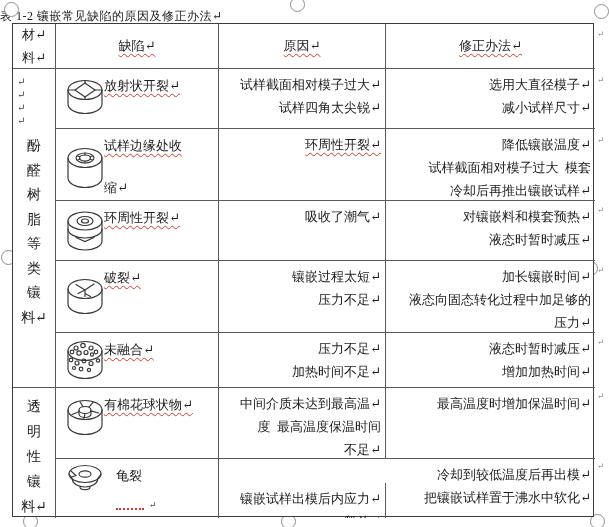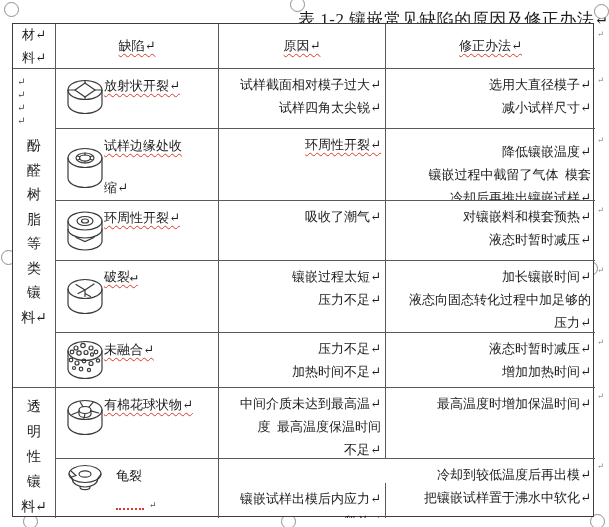--- a/index.html
+++ b/index.html
@@ -3,21 +3,21 @@
 <meta charset="utf-8">
 <style>
   html,body{margin:0;padding:0;}
   .page{
     position:relative; width:609px; height:527px; background:#ffffff;
     font-family:"Liberation Serif","DejaVu Serif",serif;
     color:#1c1c1c; overflow:hidden;
   }
   .title{
     position:absolute; left:0; top:8px; width:100%;
-    text-align:right; font-size:17px; letter-spacing:.5px;
+    text-align:left; font-size:12px; letter-spacing:.5px;
   }
   
   .circ{ position:absolute; width:13px; height:13px; border:1px solid #8f8f8f;
          border-radius:50%; background:#fff; }
   
   .tbl{
     position:absolute; left:12px; top:23px; width:582px; height:494px;
     display:grid; grid-template-columns:43px 163px 167px 209px;
     grid-template-rows:45px 60px 72px 60px 72px 55px 71px 59px;
     border:1.5px solid #3c3c3c; box-sizing:border-box; background:#fff;
@@ -150,23 +150,23 @@
         </svg>
       </span>
       <div class="dl">
         <div class="ln sq">试样边缘处收</div>
         <div class="ln gap2">缩↵</div>
       </div>
     </div>
     <div class="c tx" style="grid-column:3;grid-row:3;">
       <div class="ln sq">环周性开裂↵</div>
     </div>
-    <div class="c tx last-col" style="grid-column:4;grid-row:3;margin-top:7px;">
+    <div class="c tx last-col" style="grid-column:4;grid-row:3;">
       <div class="ln">降低镶嵌温度↵</div>
-      <div class="ln">镶嵌过程中截留了气体  模套</div>
+      <div class="ln">试样截面相对模子过大  模套</div>
       <div class="ln">冷却后再推出镶嵌试样↵</div>
     </div>
 
     <div class="c defect" style="grid-column:2;grid-row:4;">
       <span class="icon">
         <svg width="46" height="46" viewBox="0 0 46 46">
           <ellipse cx="22" cy="11" rx="17" ry="9"></ellipse>
           <path d="M5,11 L5,31 A17,9 0 0 0 39,31 L39,11"></path>
           <ellipse cx="22" cy="11" rx="8" ry="4.5"></ellipse>
           <ellipse cx="22" cy="11" rx="3.5" ry="2"></ellipse>
@@ -179,21 +179,21 @@
       </div>
     </div>
     <div class="c tx" style="grid-column:3;grid-row:4;">
       <div class="ln">吸收了潮气↵</div>
     </div>
     <div class="c tx last-col" style="grid-column:4;grid-row:4;">
       <div class="ln">对镶嵌料和模套预热↵</div>
       <div class="ln">液态时暂时减压↵</div>
     </div>
 
-    <div class="c defect" style="grid-column:2;grid-row:5;font-family:Liberation Mono, monospace;">
+    <div class="c defect" style="grid-column:2;grid-row:5;">
       <span class="icon" style="top:16px;">
         <svg width="46" height="44" viewBox="0 0 46 44">
           <ellipse cx="22" cy="12" rx="17" ry="9.5"></ellipse>
           <path d="M5,12 L5,27 A17,9.5 0 0 0 39,27 L39,12"></path>
           <path d="M22,13 L13,7.5 M22,13 L31,7 M22,13 L22,19.5 M22,16.5 L27.5,19.5 M22,13 L15,16.5"></path>
         </svg>
       </span>
       <div class="dl">
         <div class="ln sq">破裂↵</div>
       </div>

